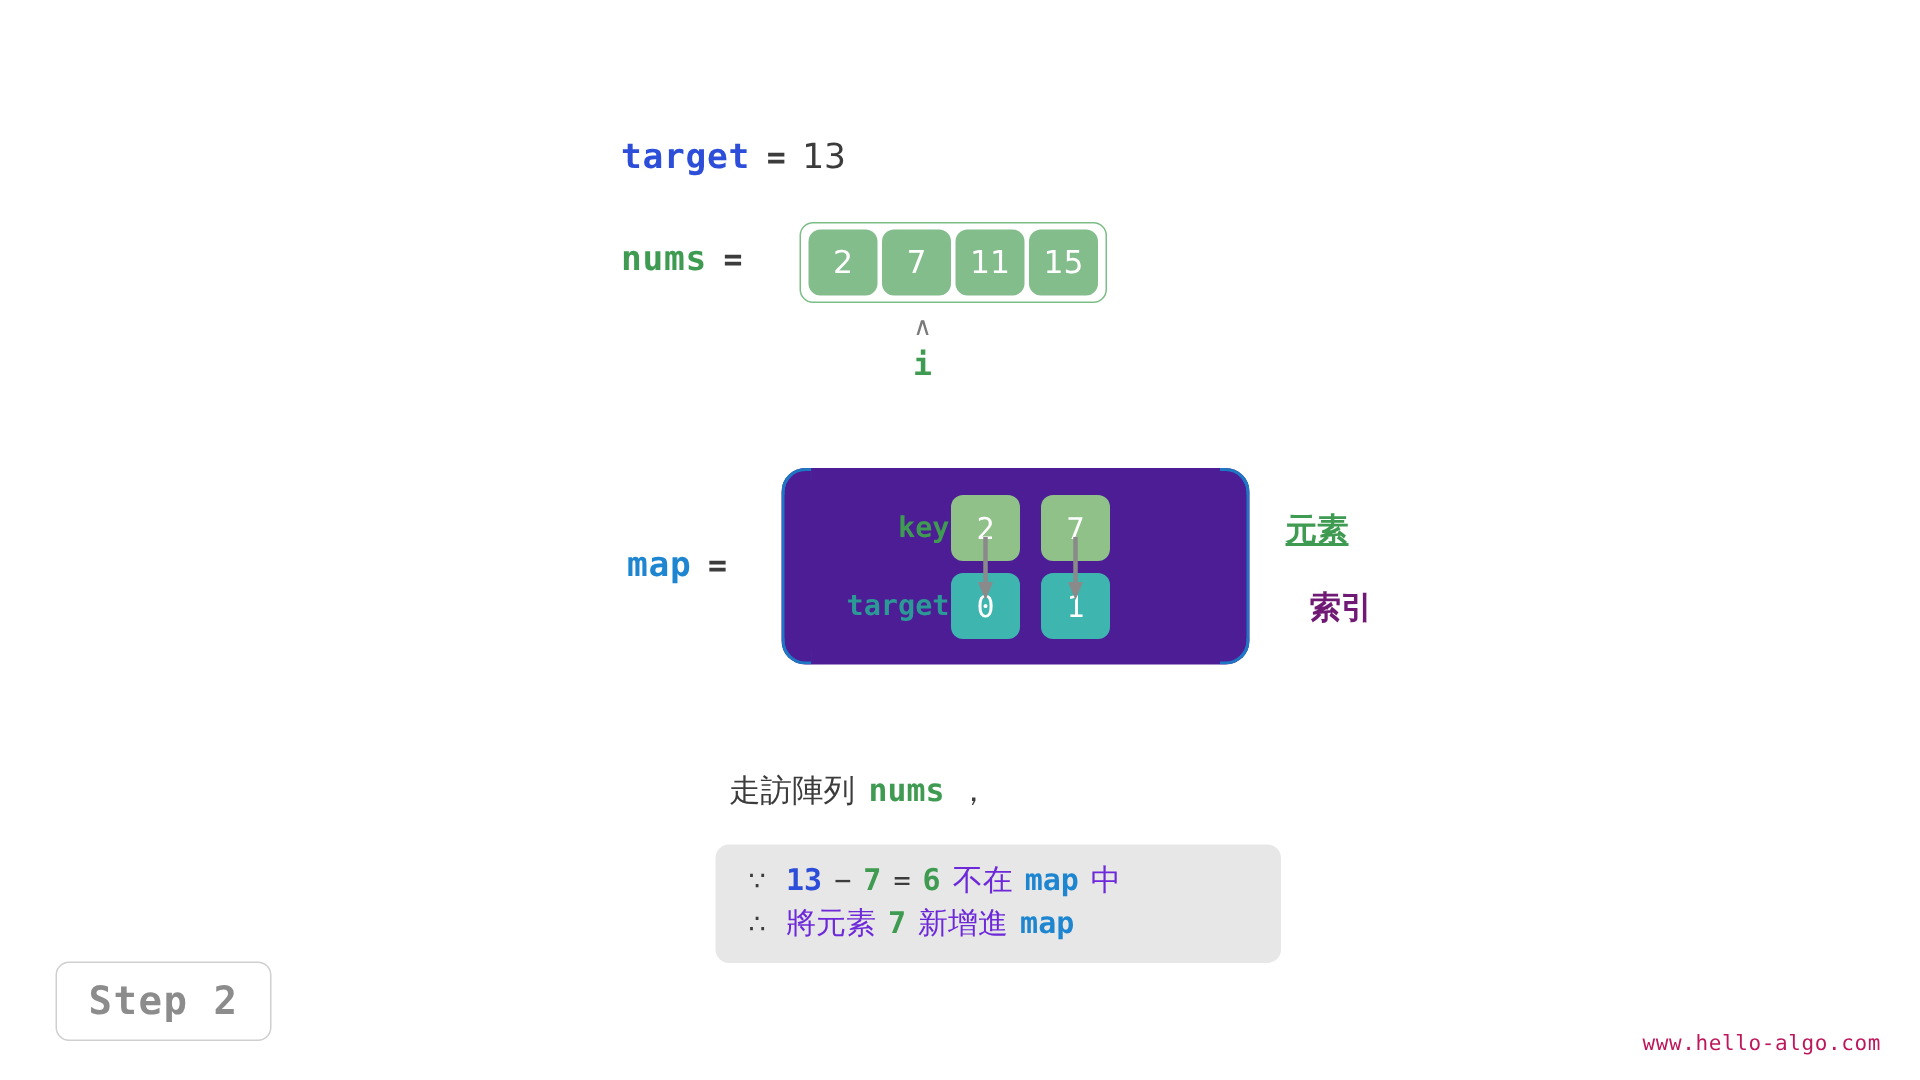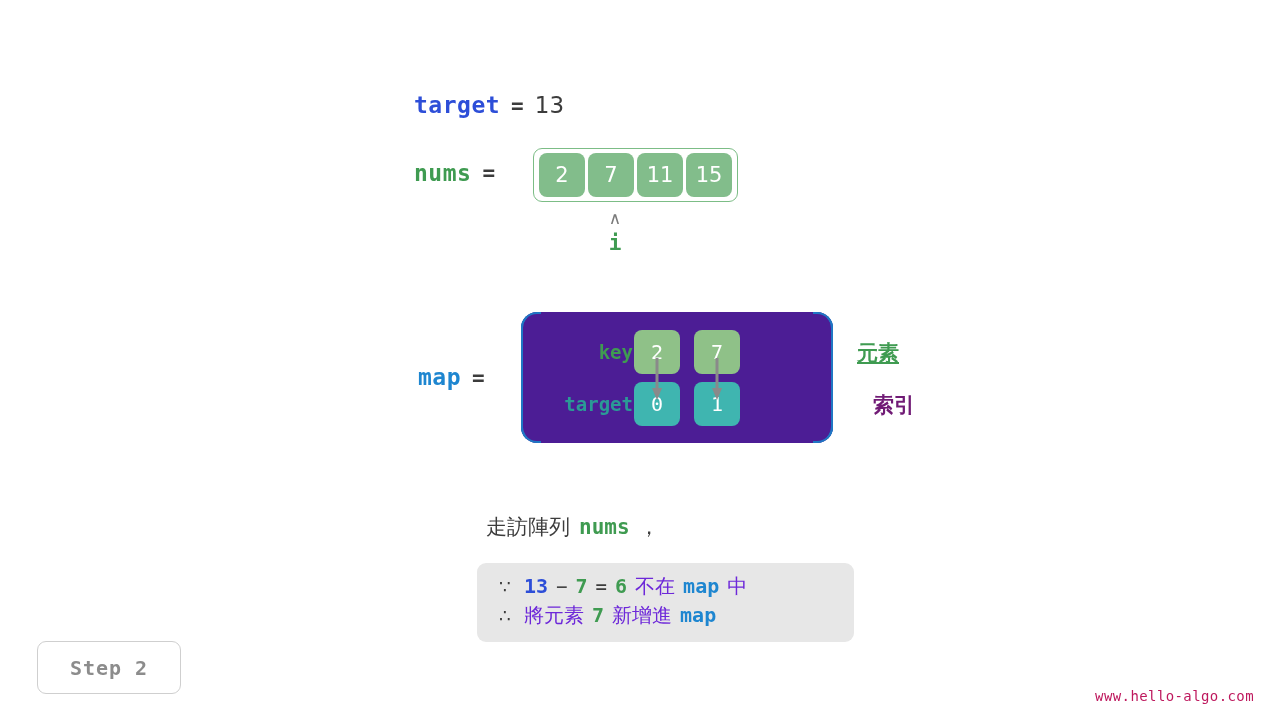--- a/index.html
+++ b/index.html
@@ -351,21 +351,21 @@
     top: 641px;
     width: 142px;
     height: 51px;
     border: 1.5px solid #cfcfcf;
     border-radius: 9px;
     display: flex;
     align-items: center;
     justify-content: center;
     font-family: "DejaVu Sans Mono", monospace;
     font-weight: bold;
-    font-size: 20px;
+    font-size: 26px;
     color: #8c8c8c;
     letter-spacing: 1px;
     background: #ffffff;
   }
 
   .watermark {
     position: absolute;
     right: 26px;
     bottom: 16px;
     font-family: "DejaVu Sans Mono", monospace;

